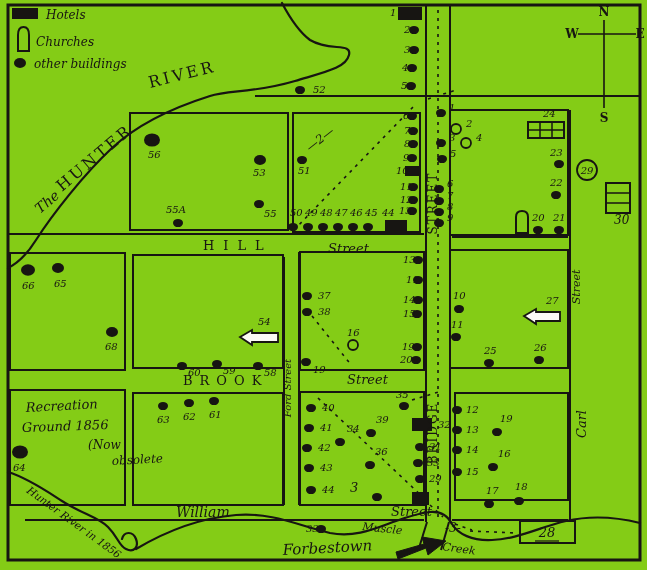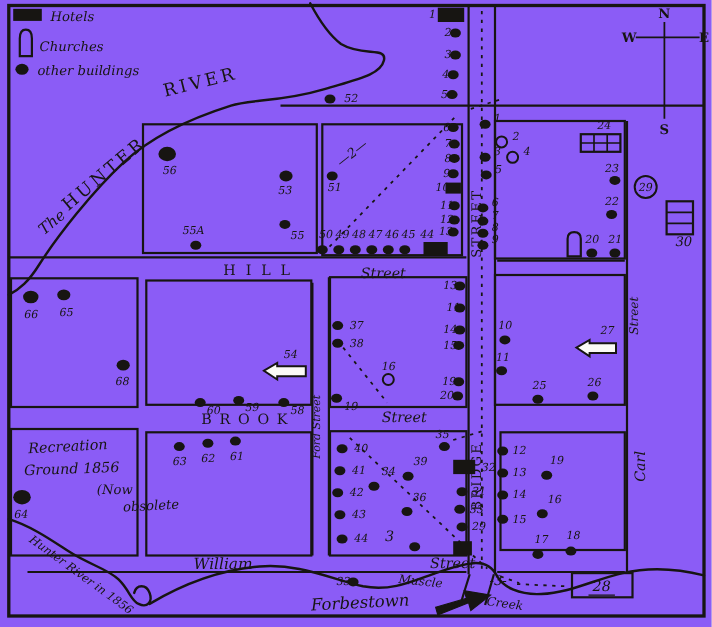--- a/index.html
+++ b/index.html
@@ -1,16 +1,16 @@
 <!DOCTYPE html>
 <html><head>
 <meta charset="utf-8">
 <style>
   html,body{margin:0;padding:0;background:#e8e6e0;}
-  .stage{position:relative;width:647px;height:570px;background:#8b5cf6;overflow:hidden;
+  .stage{position:relative;width:647px;height:570px;background:#84cc16;overflow:hidden;
          font-family:"DejaVu Serif",serif;}
   svg{position:absolute;left:0;top:0;}
   .ink{stroke:#171512;fill:none;}
   text{fill:#171512;font-family:"DejaVu Serif",serif;}
   .blk{stroke:#171512;stroke-width:2;fill:none;}
 </style>
 </head>
 <body>
 
 <div class="stage">

